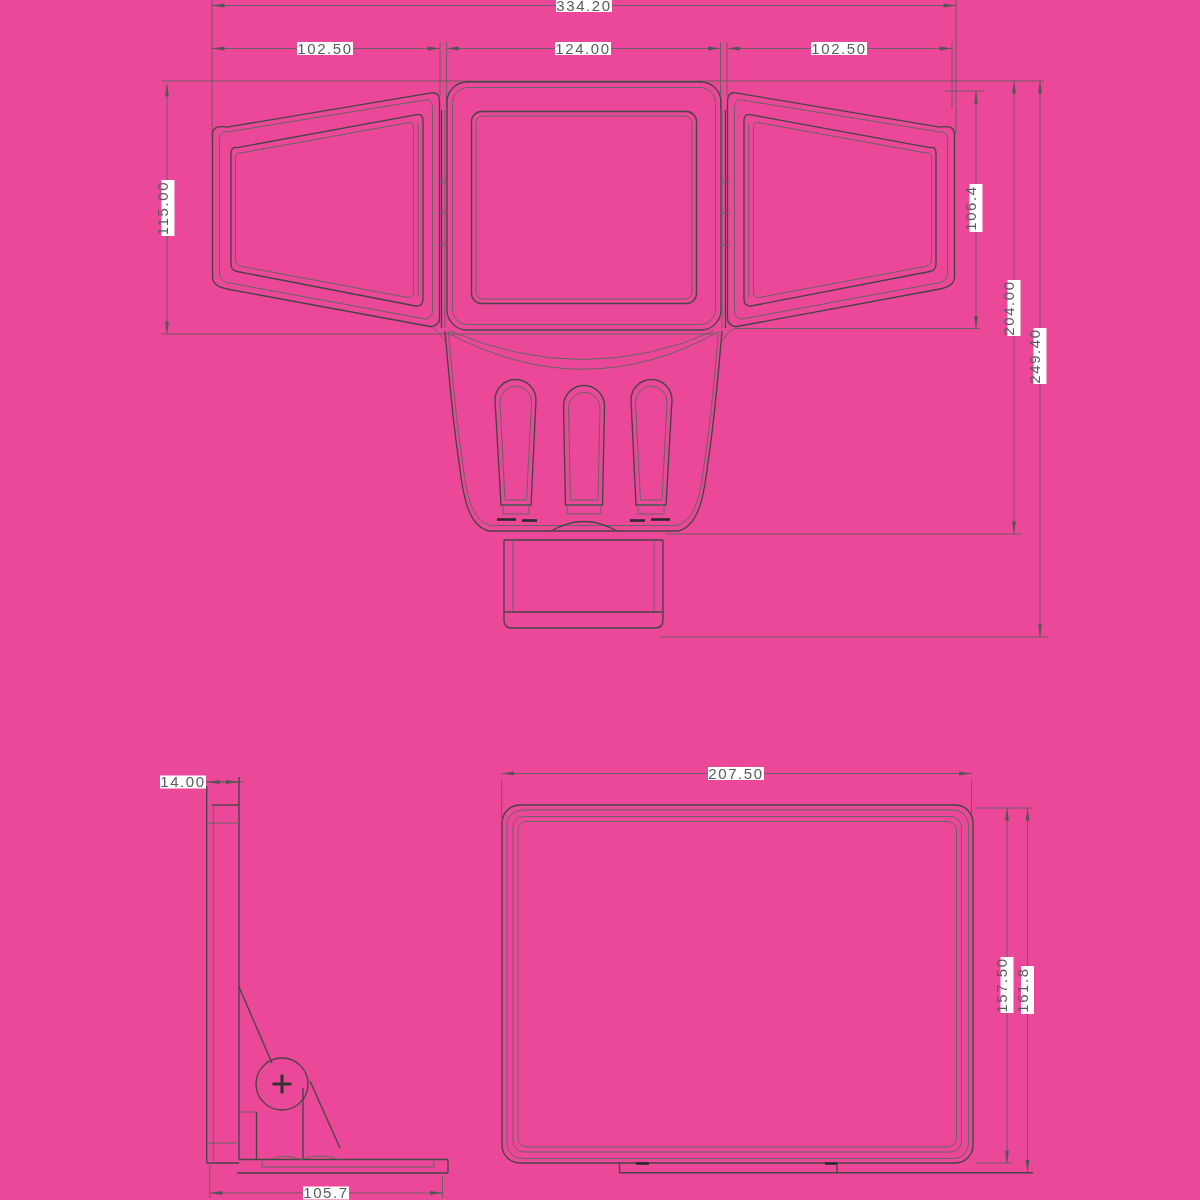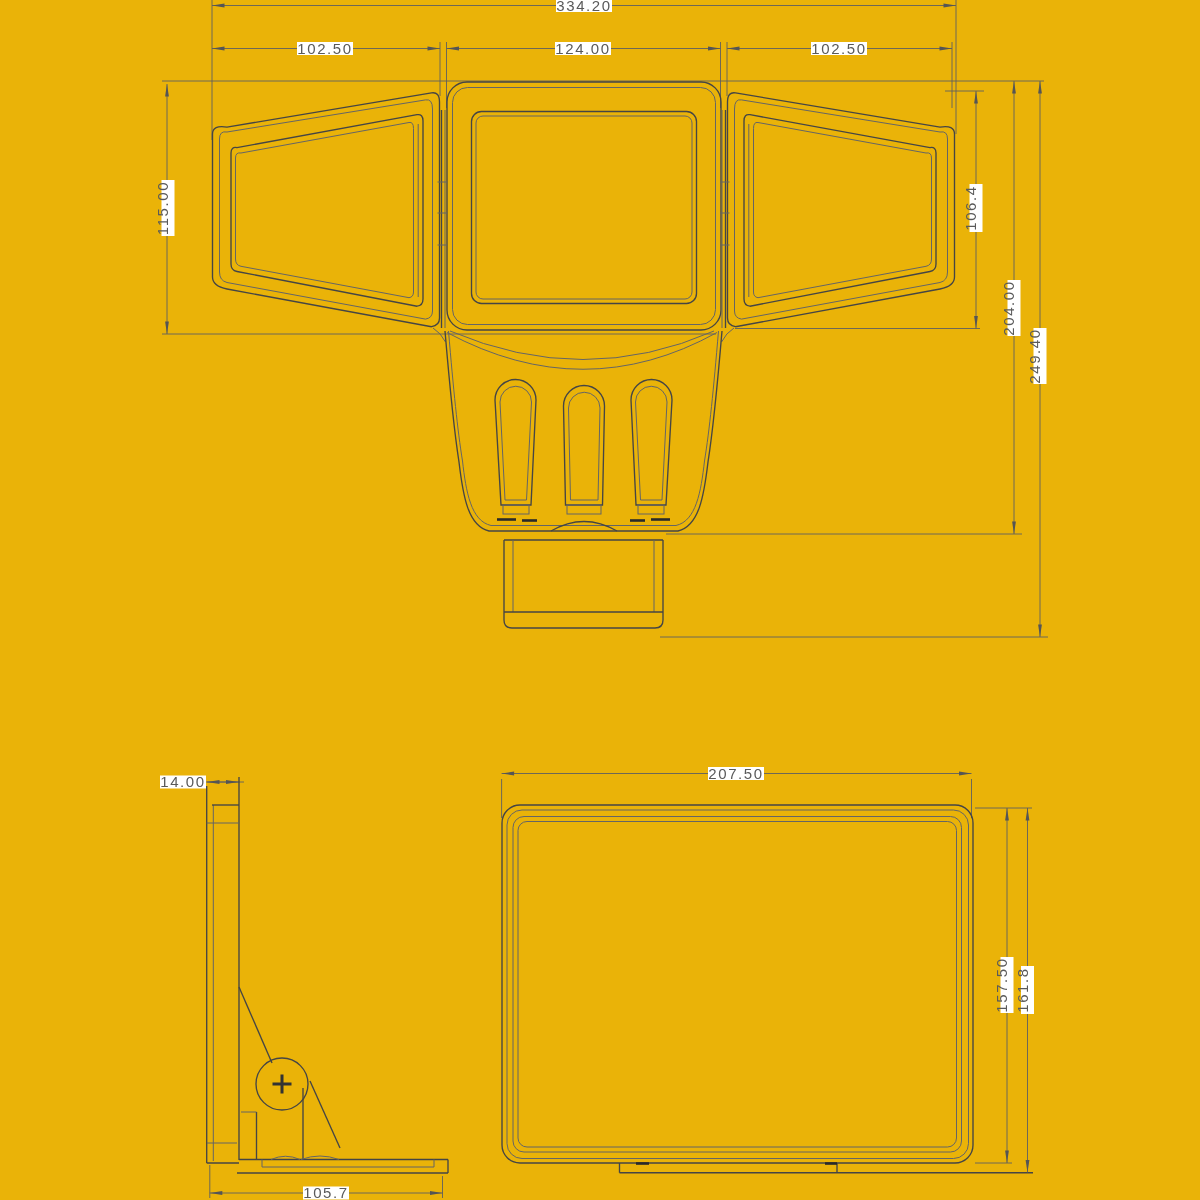--- a/index.html
+++ b/index.html
@@ -1,16 +1,16 @@
 <!DOCTYPE html>
 <html><head>
 <meta charset="utf-8">
 <style>
 html,body{margin:0;padding:0;background:#fff;}
-#wrap{width:1200px;height:1200px;position:relative;background:#eab308;}
+#wrap{width:1200px;height:1200px;position:relative;background:#ec4899;}
 text{font-family:"Liberation Sans",sans-serif;fill:#5a5a5a;font-size:15px;letter-spacing:1.6px;}
 .obj{fill:none;stroke:#454545;stroke-width:1.35;}
 .obj2{fill:none;stroke:#656565;stroke-width:1;}
 .dim{fill:none;stroke:#606060;stroke-width:0.9;}
 .thk{fill:none;stroke:#2a2a2a;stroke-width:2.6;}
 </style>
 </head>
 <body>
 <div id="wrap">
 <svg width="1200" height="1200" viewBox="0 0 1200 1200">

